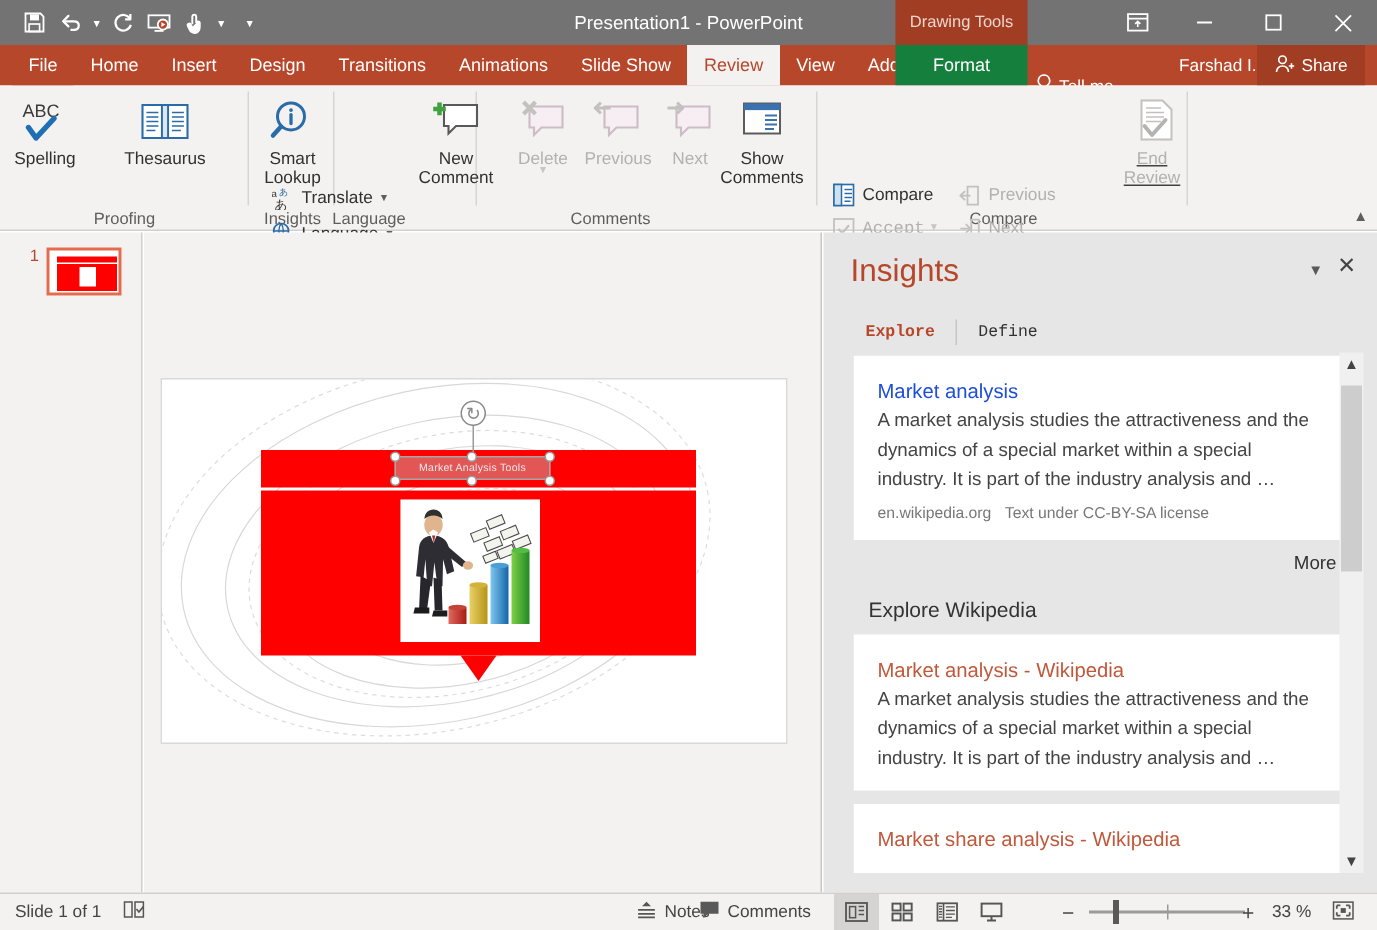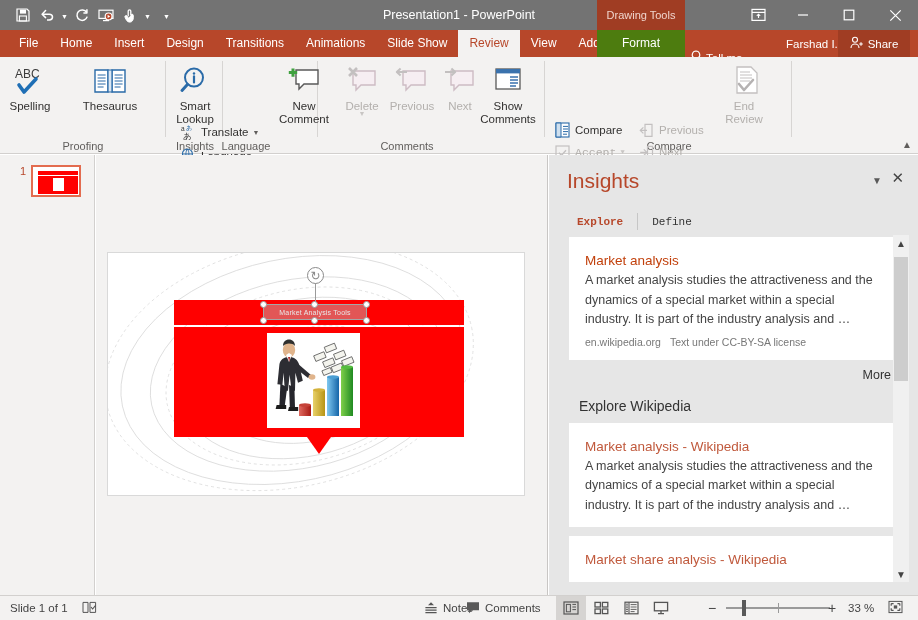--- a/index.html
+++ b/index.html
@@ -43,21 +43,21 @@
   .tabsrow {
     position:absolute; left:0; top:30px; width:918px; height:27px;
     background:#b7472a;
   }
   .tabs { position:absolute; left:8px; top:0; display:flex; height:27px; }
   .tab {
     height:27px; padding:0 11px; line-height:27px; color:#fff; font-size:12px; white-space:nowrap;
   }
   .tab.file { background:#b7472a; }
   .tab.active { background:#f3f2f1; color:#b7472a; }
-  .ctxgroup { position:absolute; left:597px; top:0; width:88px; height:27px; background:#4d7c0f; }
+  .ctxgroup { position:absolute; left:597px; top:0; width:88px; height:27px; background:#15803d; }
   .ctxgroup .tab { width:88px; text-align:center; padding:0; }
   .tellme {
     position:absolute; left:690px; top:14px; height:27px; display:flex; align-items:center; gap:4px;
     color:#fff; font-size:11.5px;
   }
   .account {
     position:absolute; left:786px; top:0; height:27px; display:flex; align-items:center;
     color:#fff; font-size:11.5px;
   }
   .sharebtn {
@@ -162,21 +162,21 @@
   .ins-min { position:absolute; right:36px; top:20px; font-size:10px; color:#595959; }
   .ins-close { position:absolute; right:14px; top:16px; font-size:15px; color:#444; line-height:14px; }
   .ins-tabs { position:absolute; left:28px; top:58px; display:flex; align-items:center; gap:0; }
   .ins-tab { font-size:11px; padding-right:14px; color:#333;font-family:Liberation Mono, monospace; }
   .ins-tab.active { color:#b7472a; font-weight:bold; }
   .ins-tabdiv { width:1px; height:17px; background:#c6c6c6; margin-right:14px; }
   .ins-scroll { position:absolute; left:20px; top:82px; width:330px; height:345px; overflow:hidden; }
   .card {
     background:#fff; padding:14px 16px 12px 16px; margin-bottom:0;
   }
-  .card-title { font-size:13.5px; color:#c2410c; margin-bottom:1px; line-height:19px; }
+  .card-title { font-size:13.5px; color:#1d4ed8; margin-bottom:1px; line-height:19px; }
   .card-title.link { color:#c0593c; }
   .card-body { font-size:12.5px; color:#444; line-height:19.5px; }
   .card-src { font-size:10.5px; color:#777; margin-top:6px; }
   .card-src span { margin-right:9px;margin-top:8px; }
   .more { text-align:right; font-size:12.5px; color:#333; padding:8px 8px 10px 0; }
   .sect-head { font-size:14px; color:#333; padding:6px 0 9px 10px; }
   .gap { height:9px; }
   .vscroll {
     position:absolute; right:9px; top:80px; width:16px; height:347px; background:#f0f0f0;
   }
@@ -497,21 +497,21 @@
     <div class="smallbtn dis" style="left:624px; top:106px;">
       <span class="ic">
         <svg width="15" height="15" viewBox="0 0 15 15">
             <rect x="1" y="1.6" width="13" height="11.8" fill="none" stroke="#c3c0c0" stroke-width="1.2"></rect>
             <path d="M5.4 1.6v11.8" stroke="#c3c0c0" stroke-width="1.1"></path>
             <path d="M7.2 4.6h5M7.2 7.4h5M7.2 10.2h4" stroke="#c3c0c0" stroke-width="1"></path>
           </svg>
       </span>
       <span>Reviewing Pane</span>
     </div>
-    <div class="bigbtn dis" style="left:718px; width:52px;">
+    <div class="bigbtn dis" style="left:742px; width:52px;text-decoration:underline;">
       <span class="ic">
         <svg width="32" height="30" viewBox="0 0 32 30">
             <path d="M9 1h14l6 6v20H9z" fill="#fff" stroke="#c3c0c0" stroke-width="1.3"></path>
             <path d="M12 6h10M12 9h12M12 12h12M12 15h10" stroke="#c3c0c0" stroke-width="1"></path>
             <path d="M11 18l5 6 9-10" fill="none" stroke="#b5b2b2" stroke-width="2.6" stroke-linecap="round" stroke-linejoin="round"></path>
           </svg>
       </span>
       <span class="lb">End Review</span>
     </div>
 

